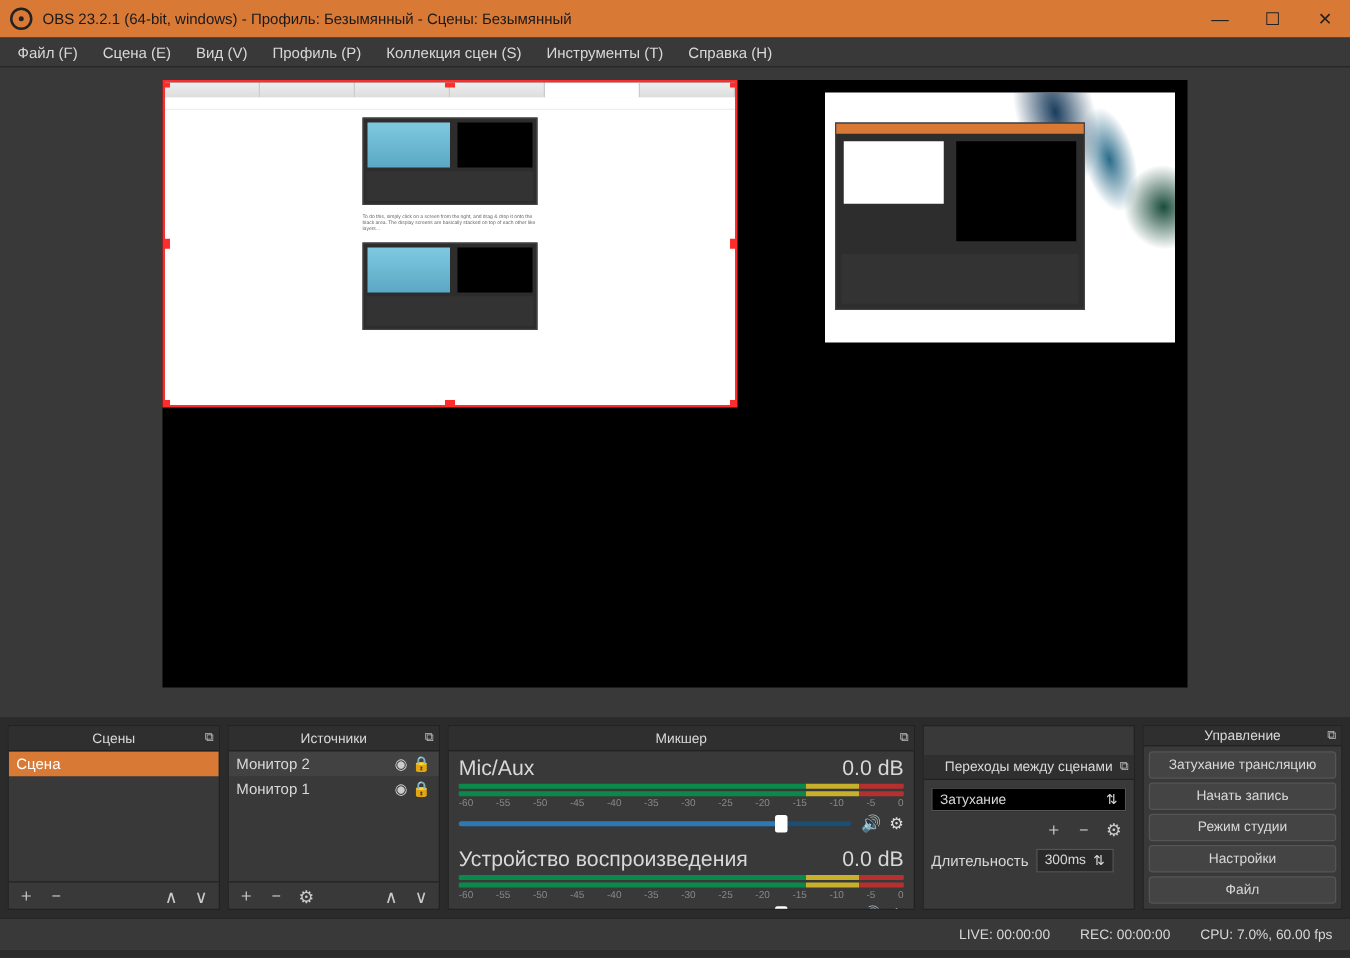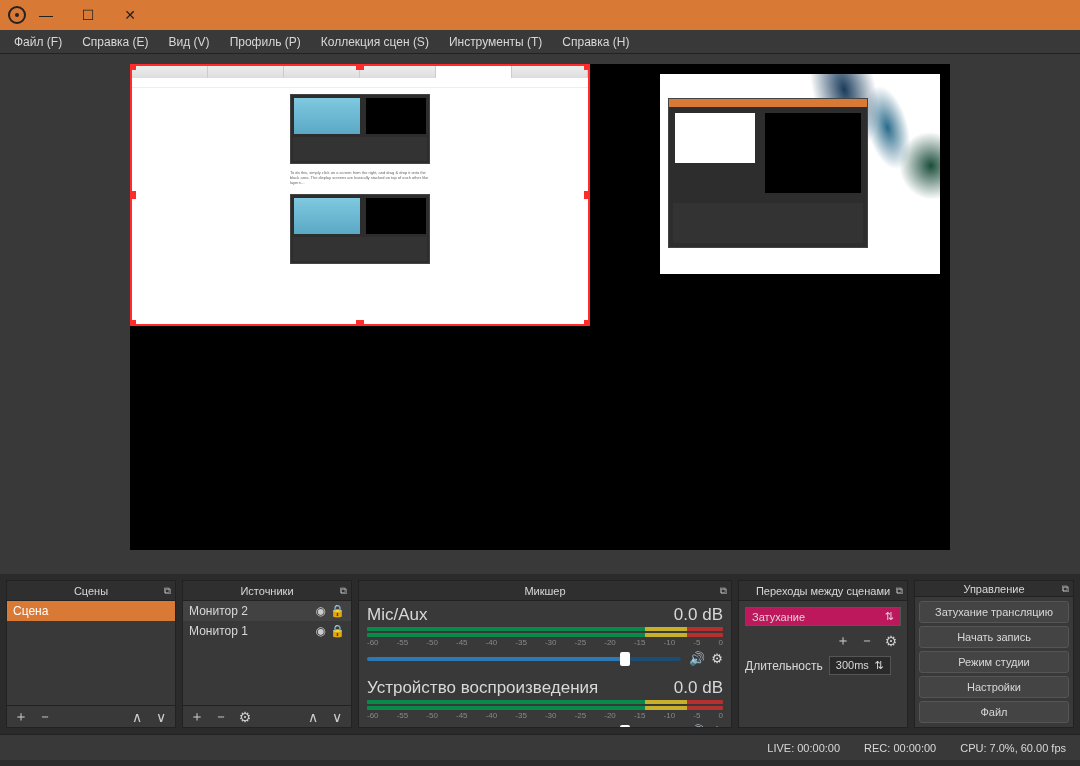--- a/index.html
+++ b/index.html
@@ -17,42 +17,42 @@
 .selbox { position: absolute; left: 0; top: 0; width: 460px; height: 262px; border: 2px solid #ff2c2c; background: #fff; overflow: hidden; }
 .handle { position:absolute; width:8px; height:8px; background:#ff2c2c; }
 .h-tl{left:-4px;top:-4px}.h-tr{right:-4px;top:-4px}.h-bl{left:-4px;bottom:-4px}.h-br{right:-4px;bottom:-4px}
 .h-tm{left:50%;top:-4px;transform:translateX(-50%)}.h-bm{left:50%;bottom:-4px;transform:translateX(-50%)}
 .h-ml{left:-4px;top:50%;transform:translateY(-50%)}.h-mr{right:-4px;top:50%;transform:translateY(-50%)}
 .panel-row { display: flex; height: 160px; gap: 6px; padding: 6px; background: #2b2b2b; }
 .panel { background: #393939; display: flex; flex-direction: column; border: 1px solid #222; }
 .panel-scenes { width: 170px; }
 .panel-sources { width: 170px; }
 .panel-mixer { flex: 1; }
-.panel-trans { width: 170px; }
+.panel-trans { width: 170px; justify-content: center; }
 .panel-controls { width: 160px; }
 .panel-header { height: 20px; background: #2f2f2f; display: flex; align-items: center; justify-content: center; font-size: 11px; border-bottom: 1px solid #222; position: relative; }
 .panel-pop { position: absolute; right: 4px; font-size: 10px; color: #bbb; cursor:pointer; }
 .panel-body { flex: 1; overflow: hidden; }
 .list-item { padding: 3px 6px; font-size: 12px; display: flex; align-items: center; }
 .list-item.selected { background: #d97936; color: #fff; }
 .list-item.alt { background: #424242; }
 .src-icons { margin-left: auto; display: flex; gap: 4px; color: #ccc; font-size: 12px; }
 .panel-toolbar { height: 22px; border-top: 1px solid #222; display: flex; align-items: center; padding: 0 4px; gap: 4px; }
 .tool-btn { width: 20px; height: 18px; display:flex; align-items:center; justify-content:center; cursor:pointer; font-size:14px; color:#ccc; border-radius:3px; }
 .mixer-ch { padding: 4px 8px 8px; }
 .mixer-label { display:flex; justify-content:space-between; font-size:17px; }
 .meter { height: 4px; background: linear-gradient(to right, #0a8a4a 0%, #0a8a4a 78%, #c8b02a 78%, #c8b02a 90%, #b73030 90%); margin-top: 2px; border-radius:1px; }
 .ticks { display:flex; justify-content:space-between; font-size:8px; color:#888; margin-top:1px; }
 .slider-row { display:flex; align-items:center; gap:8px; margin-top: 4px; }
 .slider { flex:1; height:4px; background:#1c4d72; border-radius:2px; position:relative; }
 .slider-fill { position:absolute; left:0; top:0; bottom:0; width:82%; background:#2d79b5; border-radius:2px; }
 .slider-thumb { position:absolute; right:18%; top:50%; width:10px; height:14px; background:#fff; border-radius:2px; transform:translate(50%,-50%); }
 .mix-icons { display:flex; gap:6px; color:#ddd; font-size:13px; }
 .trans-body { padding: 6px; display:flex; flex-direction:column; gap:6px; }
-.select-box { background:#be185d; border:1px solid #555; padding:2px 6px; display:flex; justify-content:space-between; align-items:center; font-size:11px; }
+.select-box { background:#000000; border:1px solid #555; padding:2px 6px; display:flex; justify-content:space-between; align-items:center; font-size:11px; }
 .trans-tools { display:flex; gap:4px; justify-content:flex-end; }
 .trans-dur { display:flex; align-items:center; gap:6px; }
 .num-input { background:#2a2a2a; border:1px solid #555; padding:2px 6px; font-size:11px; width:62px; display:flex; justify-content:space-between; }
 .ctrl-body { padding:4px; display:flex; flex-direction:column; gap:3px; }
 .ctrl-btn { background:#444; border:1px solid #555; padding:4px; font-size:11px; text-align:center; cursor:pointer; border-radius:3px; }
 .statusbar { height: 26px; background: #393939; border-top:1px solid #222; display:flex; align-items:center; justify-content:flex-end; gap:24px; padding: 0 14px; font-size:11px; }
 
 .mock { width:100%; height:100%; background:#fff; display:flex; flex-direction:column; }
 .mock-tabs { height:12px; background:#e8e8e8; display:flex; }
 .mock-tab{flex:1; border-right:1px solid #ccc; background:linear-gradient(#eee,#ddd);}
@@ -76,30 +76,31 @@
 .prev2-obs-title { height:8px; background:#d97936; }
 .prev2-obs-in { position:absolute; top:14px; left:6px; width:80px; height:50px; background:#fff; }
 .prev2-obs-in2 { position:absolute; top:14px; right:6px; width:96px; height:80px; background:#000; }
 .prev2-obs-bot { position:absolute; bottom:4px; left:4px; right:4px; height:40px; background:#333; display:flex; }
 </style>
 </head>
 <body>
 
 <div class="titlebar">
   <div class="titlebar-icon"></div>
+  <div class="titlebar-title">OBS 23.2.1 (64-bit, windows) - Профиль: Безымянный - Сцены: Безымянный</div>
   <div class="titlebar-btns">
     <div class="titlebar-btn">—</div>
     <div class="titlebar-btn">☐</div>
     <div class="titlebar-btn">✕</div>
   </div>
 </div>
 
 <div class="menubar">
   <div class="menu-item">Файл (F)</div>
-  <div class="menu-item">Справка (E)</div>
+  <div class="menu-item">Сцена (E)</div>
   <div class="menu-item">Вид (V)</div>
   <div class="menu-item">Профиль (P)</div>
   <div class="menu-item">Коллекция сцен (S)</div>
   <div class="menu-item">Инструменты (T)</div>
   <div class="menu-item">Справка (H)</div>
 </div>
 
 <div class="preview-area">
   <div class="preview-canvas">
 

